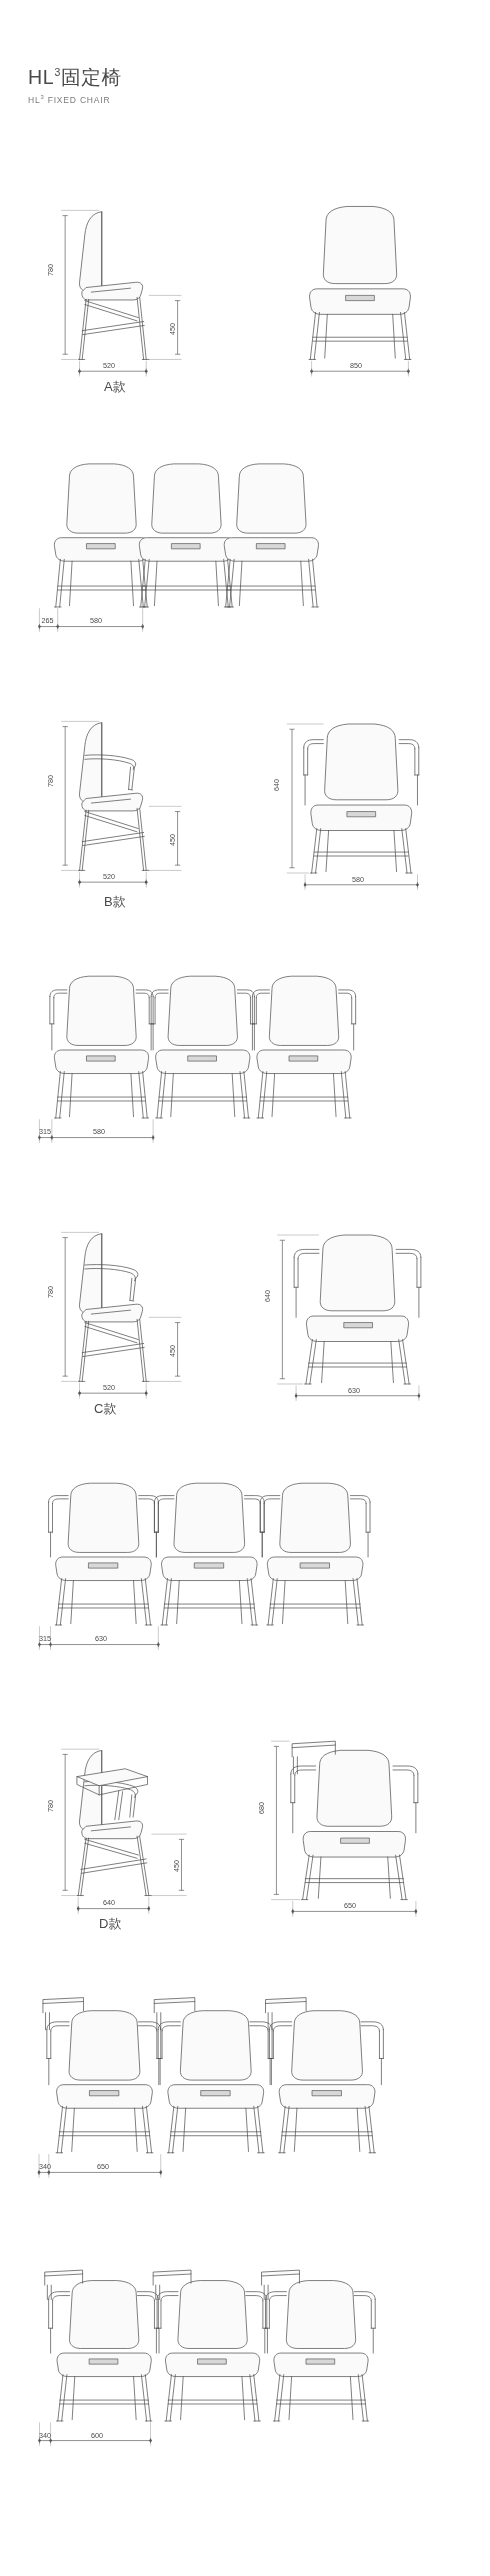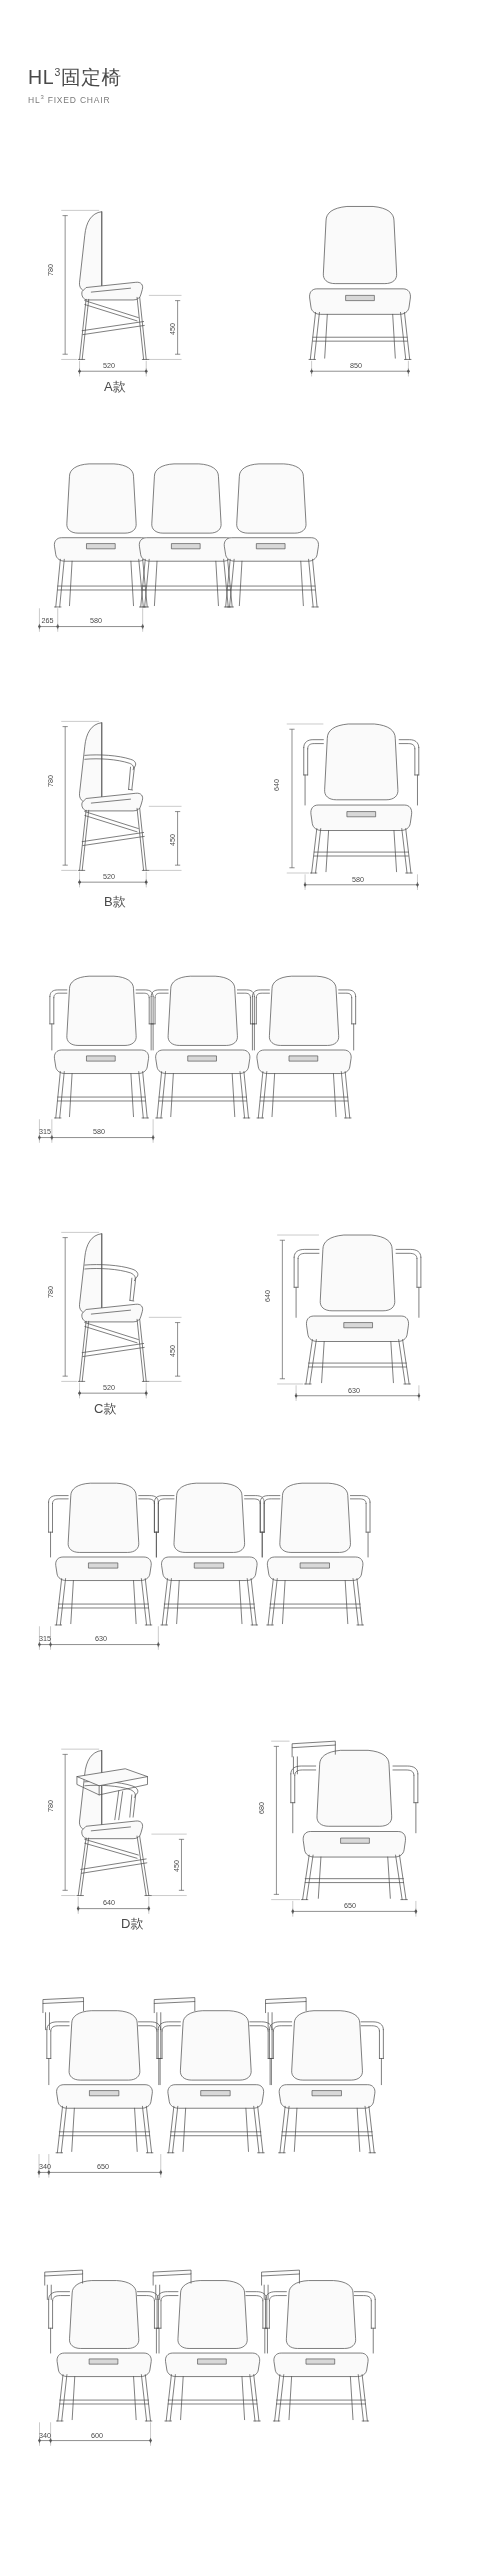--- a/index.html
+++ b/index.html
@@ -631,21 +631,21 @@
         <path class="ln-thin" d="M60 258 L60 284"></path>
         <path class="ln-thin" d="M168 258 L168 284"></path>
         <path class="ln" d="M60 276 L168 276"></path>
         <path class="ln" d="M60 272 L60 280 M168 272 L168 280"></path>
         <circle cx="60" cy="276" r="2" fill="#555"></circle>
         <circle cx="168" cy="276" r="2" fill="#555"></circle>
       </svg>
       <div class="dim-label" style="left:6.5px;top:84px;transform:rotate(-90deg);transform-origin:left top;">780</div>
       <div class="dim-label" style="left:133px;top:144px;transform:rotate(-90deg);transform-origin:left top;">450</div>
       <div class="dim-label" style="left:64px;top:170px;">640</div>
-      <div class="model-label" style="left:82px;top:187px;">D款</div>
+      <div class="model-label" style="left:60px;top:187px;">D款</div>
     </div>
 
     <div class="drawing" style="left:262px;top:0;">
       <svg width="203" height="190" viewBox="0 0 310 290">
         <path class="chair-fill" d="M88 56 C88 44 98 36 120 34 L162 34 C184 36 194 44 194 56 L198 134 C199 144 192 150 180 150 L102 150 C90 150 83 144 84 134 Z"></path>
         <path class="chair-fill" d="M74 158 L208 158 C216 158 220 164 219 172 L217 186 C216 193 210 197 202 197 L80 197 C72 197 66 193 65 186 L63 172 C62 164 66 158 74 158 Z"></path>
         <path class="seatpad" d="M120 168 L164 168 L164 176 L120 176 Z"></path>
 
         <path class="chair-fill" d="M46 24 L112 20 L112 26 L46 30 Z"></path>
         <path class="chair-ln" d="M46 30 L46 44 M112 26 L112 40"></path>

